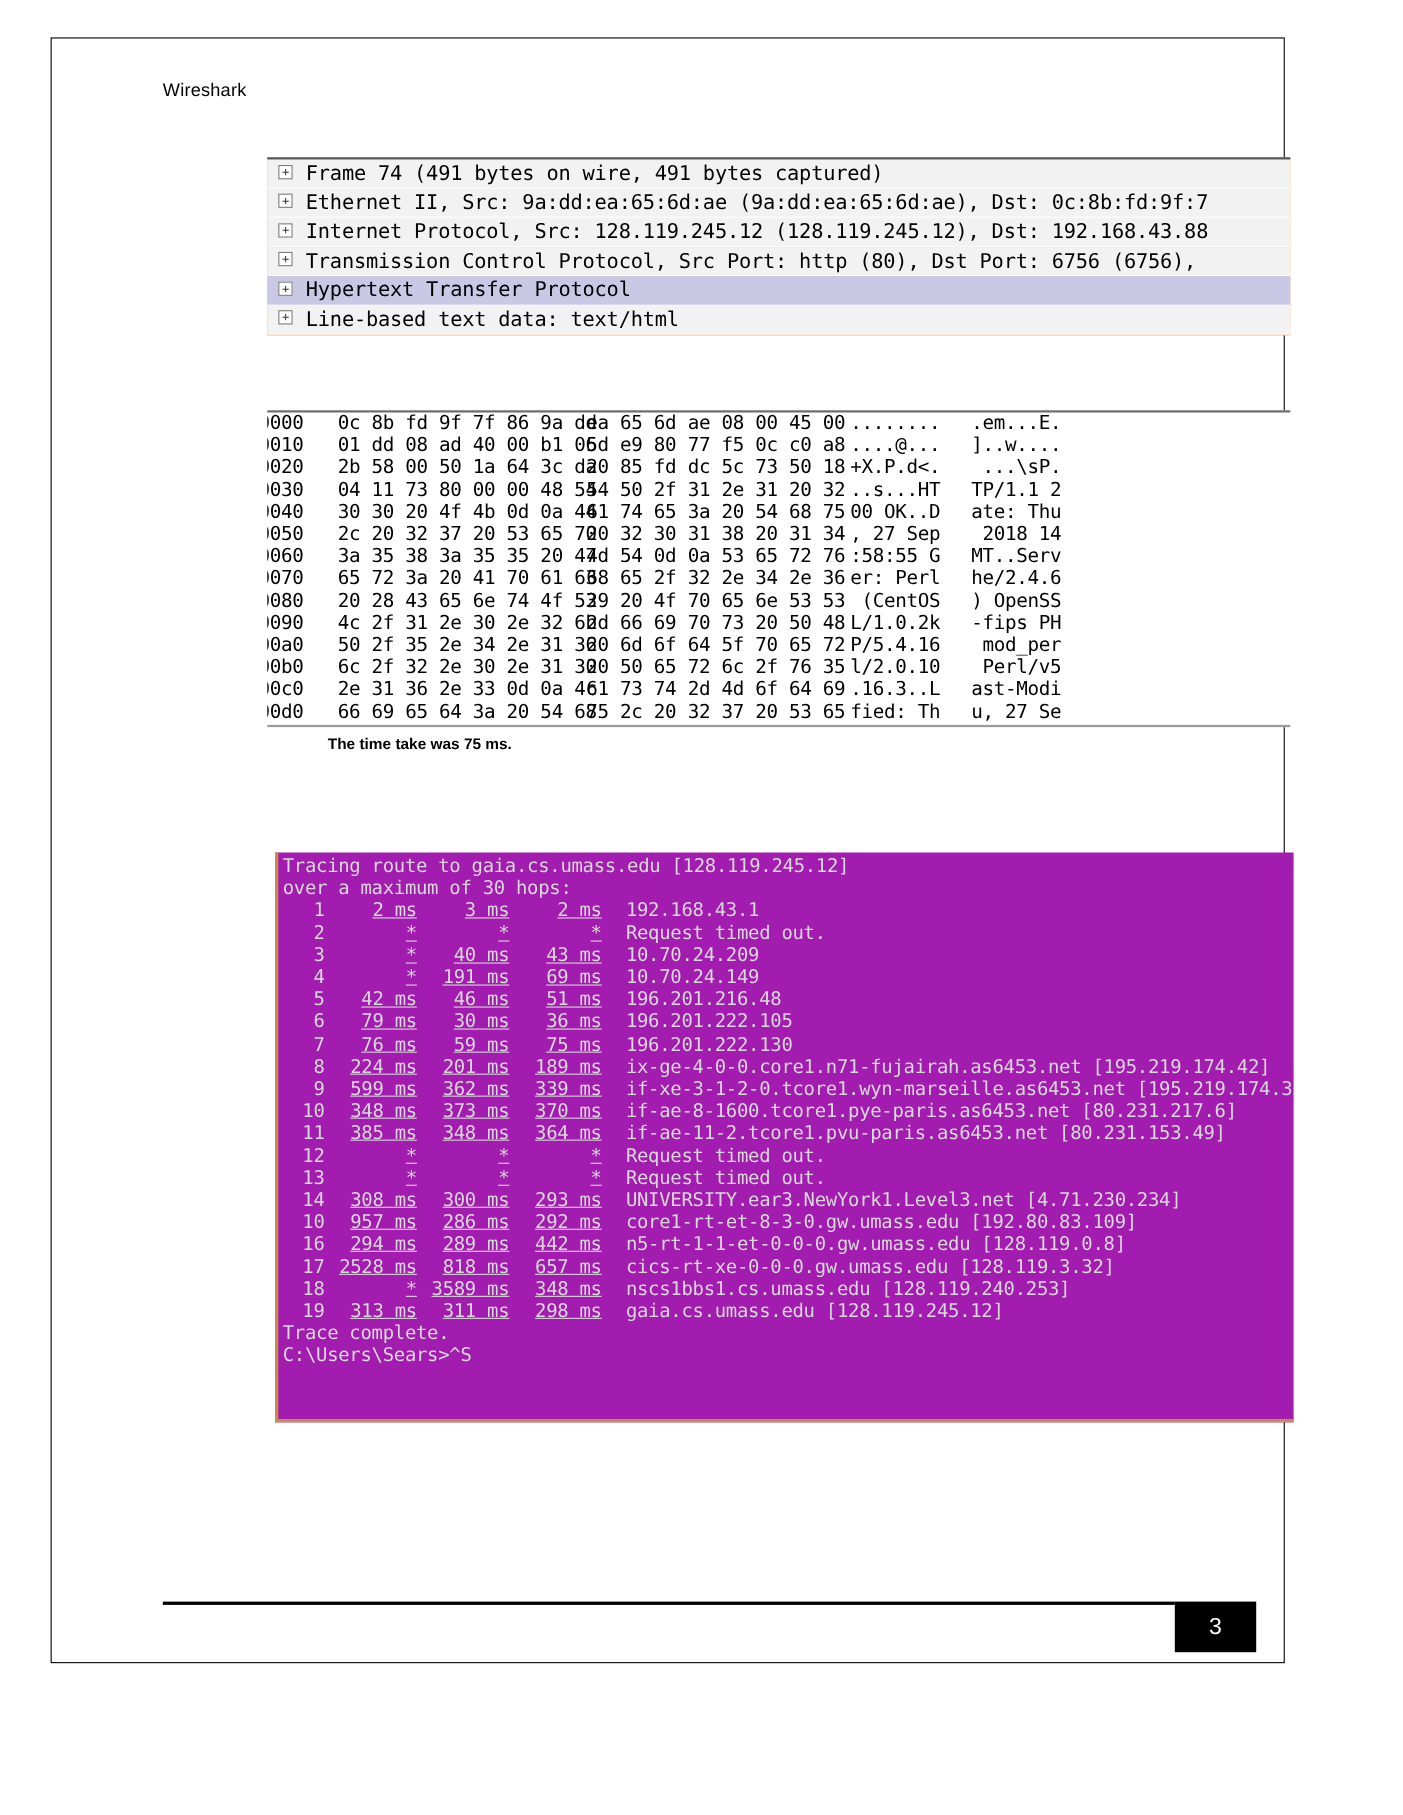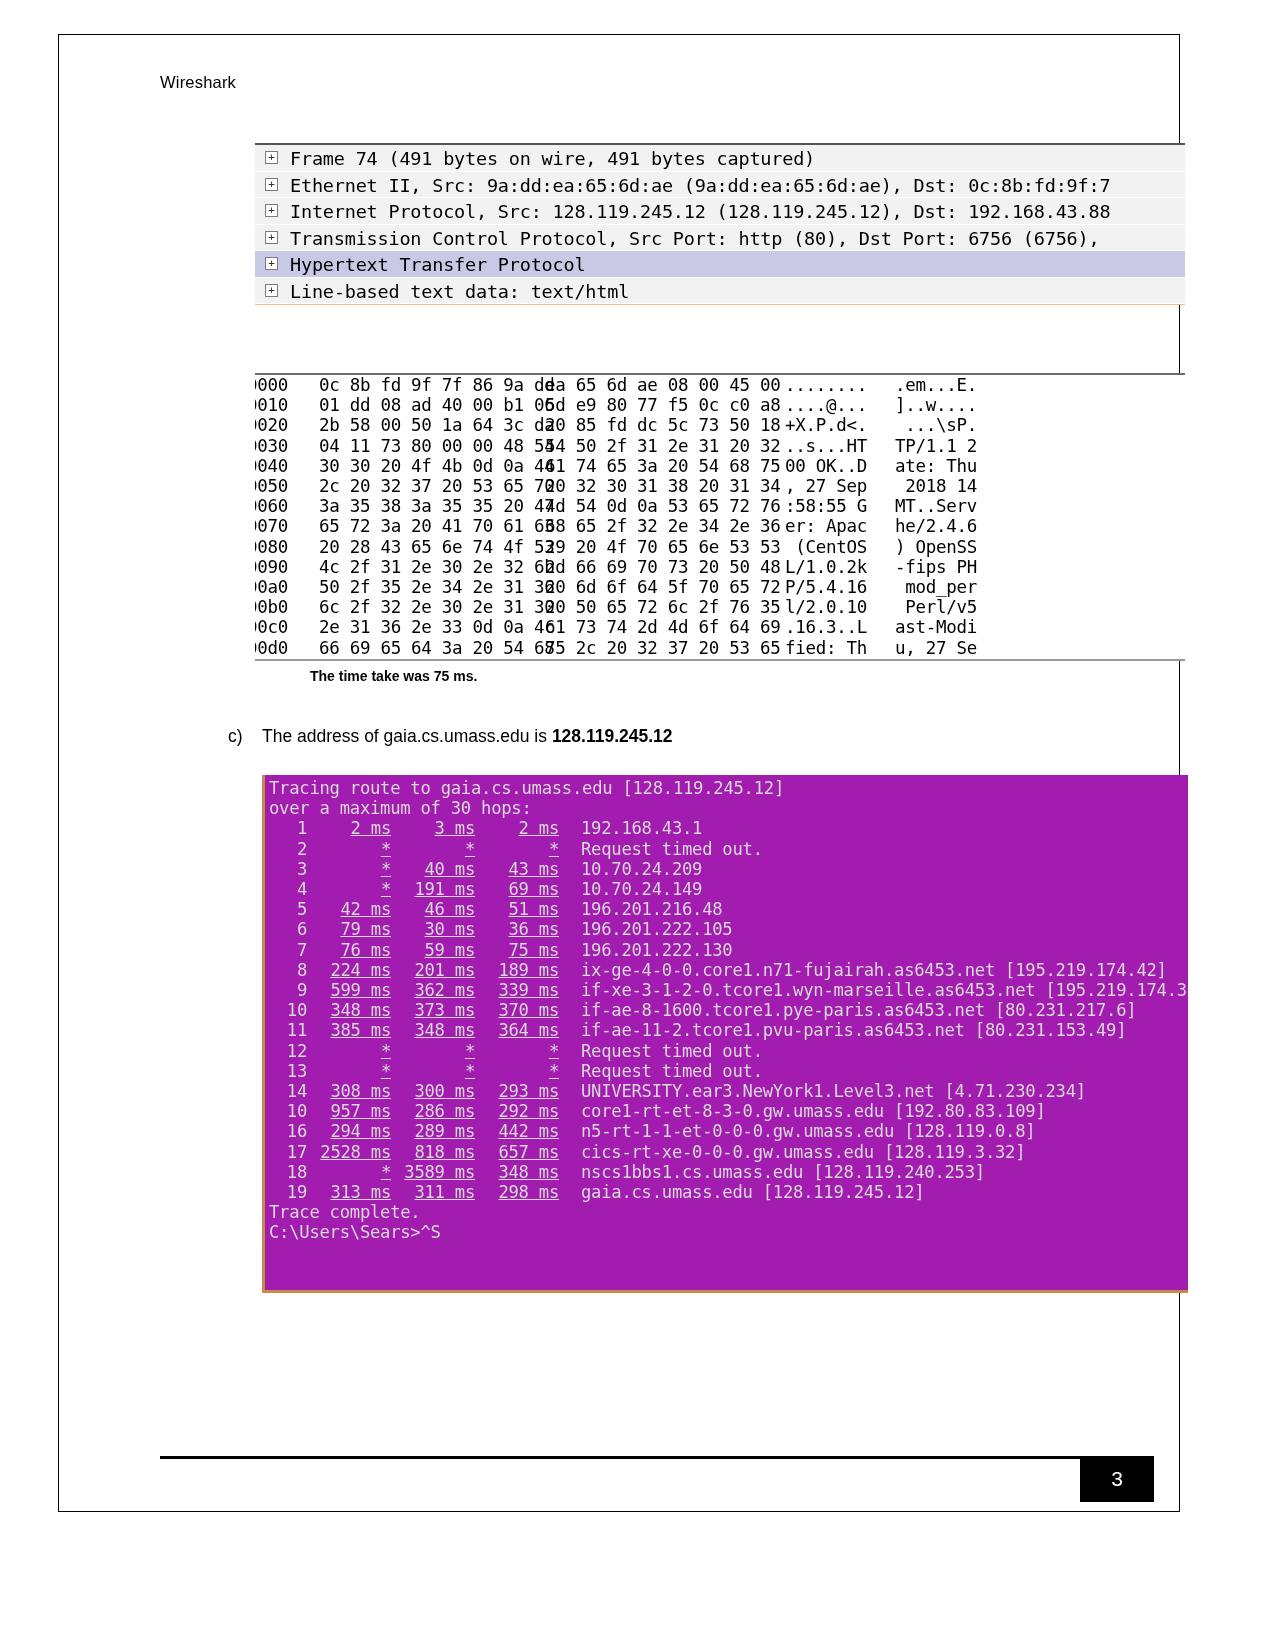--- a/index.html
+++ b/index.html
@@ -22,21 +22,21 @@
     left: 46px;
     top: 34px;
     width: 1122px;
     height: 1478px;
     border: 1.5px solid #000000;
     box-sizing: border-box;
   }
 
   .page-body {
     position: absolute;
-    left: 12px;
+    left: 0;
     top: 0;
     width: 1040px;
     height: 1650px;
   }
 
   
   .doc-header {
     position: absolute;
     left: 148px;
     top: 73px;
@@ -224,35 +224,32 @@
 
   <div class="ws-hex">
     <div id="hex-rows">
         <div class="hex-line"><span class="hex-off">0000</span><span class="hex-b1">0c 8b fd 9f 7f 86 9a dd</span><span class="hex-b2">ea 65 6d ae 08 00 45 00</span><span class="hex-a1">........</span><span class="hex-a2">.em...E.</span></div>
         <div class="hex-line"><span class="hex-off">0010</span><span class="hex-b1">01 dd 08 ad 40 00 b1 06</span><span class="hex-b2">5d e9 80 77 f5 0c c0 a8</span><span class="hex-a1">....@...</span><span class="hex-a2">]..w....</span></div>
         <div class="hex-line"><span class="hex-off">0020</span><span class="hex-b1">2b 58 00 50 1a 64 3c da</span><span class="hex-b2">20 85 fd dc 5c 73 50 18</span><span class="hex-a1">+X.P.d&lt;.</span><span class="hex-a2"> ...\sP.</span></div>
         <div class="hex-line"><span class="hex-off">0030</span><span class="hex-b1">04 11 73 80 00 00 48 54</span><span class="hex-b2">54 50 2f 31 2e 31 20 32</span><span class="hex-a1">..s...HT</span><span class="hex-a2">TP/1.1 2</span></div>
         <div class="hex-line"><span class="hex-off">0040</span><span class="hex-b1">30 30 20 4f 4b 0d 0a 44</span><span class="hex-b2">61 74 65 3a 20 54 68 75</span><span class="hex-a1">00 OK..D</span><span class="hex-a2">ate: Thu</span></div>
         <div class="hex-line"><span class="hex-off">0050</span><span class="hex-b1">2c 20 32 37 20 53 65 70</span><span class="hex-b2">20 32 30 31 38 20 31 34</span><span class="hex-a1">, 27 Sep</span><span class="hex-a2"> 2018 14</span></div>
         <div class="hex-line"><span class="hex-off">0060</span><span class="hex-b1">3a 35 38 3a 35 35 20 47</span><span class="hex-b2">4d 54 0d 0a 53 65 72 76</span><span class="hex-a1">:58:55 G</span><span class="hex-a2">MT..Serv</span></div>
-        <div class="hex-line"><span class="hex-off">0070</span><span class="hex-b1">65 72 3a 20 41 70 61 63</span><span class="hex-b2">68 65 2f 32 2e 34 2e 36</span><span class="hex-a1">er: Apac</span><span class="hex-a2">he/2.4.6</span></div>
+        <div class="hex-line"><span class="hex-off">0070</span><span class="hex-b1">65 72 3a 20 41 70 61 63</span><span class="hex-b2">68 65 2f 32 2e 34 2e 36</span><span class="hex-a1">er: Perl</span><span class="hex-a2">he/2.4.6</span></div>
         <div class="hex-line"><span class="hex-off">0080</span><span class="hex-b1">20 28 43 65 6e 74 4f 53</span><span class="hex-b2">29 20 4f 70 65 6e 53 53</span><span class="hex-a1"> (CentOS</span><span class="hex-a2">) OpenSS</span></div>
         <div class="hex-line"><span class="hex-off">0090</span><span class="hex-b1">4c 2f 31 2e 30 2e 32 6b</span><span class="hex-b2">2d 66 69 70 73 20 50 48</span><span class="hex-a1">L/1.0.2k</span><span class="hex-a2">-fips PH</span></div>
         <div class="hex-line"><span class="hex-off">00a0</span><span class="hex-b1">50 2f 35 2e 34 2e 31 36</span><span class="hex-b2">20 6d 6f 64 5f 70 65 72</span><span class="hex-a1">P/5.4.16</span><span class="hex-a2"> mod_per</span></div>
         <div class="hex-line"><span class="hex-off">00b0</span><span class="hex-b1">6c 2f 32 2e 30 2e 31 30</span><span class="hex-b2">20 50 65 72 6c 2f 76 35</span><span class="hex-a1">l/2.0.10</span><span class="hex-a2"> Perl/v5</span></div>
         <div class="hex-line"><span class="hex-off">00c0</span><span class="hex-b1">2e 31 36 2e 33 0d 0a 4c</span><span class="hex-b2">61 73 74 2d 4d 6f 64 69</span><span class="hex-a1">.16.3..L</span><span class="hex-a2">ast-Modi</span></div>
         <div class="hex-line"><span class="hex-off">00d0</span><span class="hex-b1">66 69 65 64 3a 20 54 68</span><span class="hex-b2">75 2c 20 32 37 20 53 65</span><span class="hex-a1">fied: Th</span><span class="hex-a2">u, 27 Se</span></div>
       </div>
   </div>
 
   <div class="caption-bold">The time take was 75 ms.</div>
 
-  <div class="list-item-c">
-    <span class="list-marker">c)</span><span>The address of  gaia.cs.umass.edu is </span><span class="list-strong">128.119.245.12</span>
-  </div>
 
   <div class="terminal">
     <div class="term-inner" id="term-rows">
         <div class="term-line">Tracing route to gaia.cs.umass.edu [128.119.245.12]</div>
         <div class="term-line">over a maximum of 30 hops:</div>
         <div class="term-line"></div>
         <div class="term-line"><span class="t-hop">1</span><span class="t-rtt">2 ms</span><span class="t-rtt">3 ms</span><span class="t-rtt">2 ms</span><span class="t-host">192.168.43.1</span></div>
         <div class="term-line"><span class="t-hop">2</span><span class="t-rtt">*</span><span class="t-rtt">*</span><span class="t-rtt">*</span><span class="t-host">Request timed out.</span></div>
         <div class="term-line"><span class="t-hop">3</span><span class="t-rtt">*</span><span class="t-rtt">40 ms</span><span class="t-rtt">43 ms</span><span class="t-host">10.70.24.209</span></div>
         <div class="term-line"><span class="t-hop">4</span><span class="t-rtt">*</span><span class="t-rtt">191 ms</span><span class="t-rtt">69 ms</span><span class="t-host">10.70.24.149</span></div>

